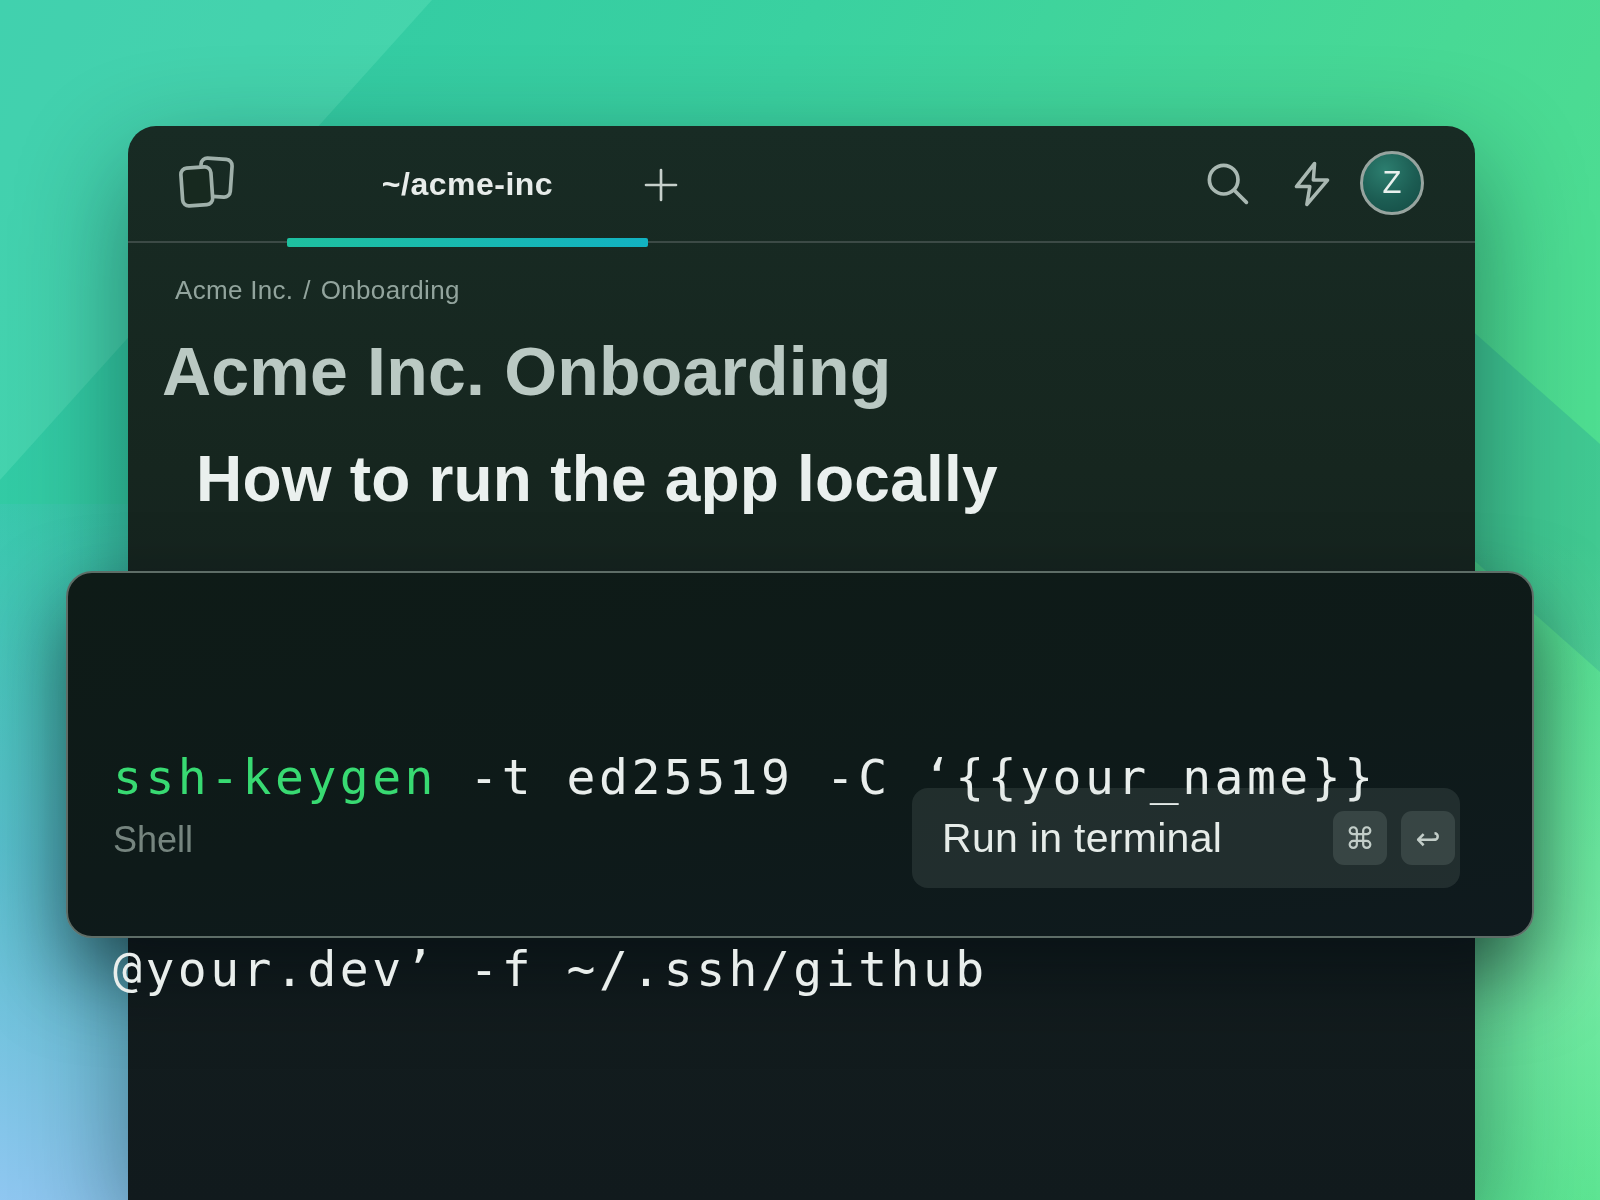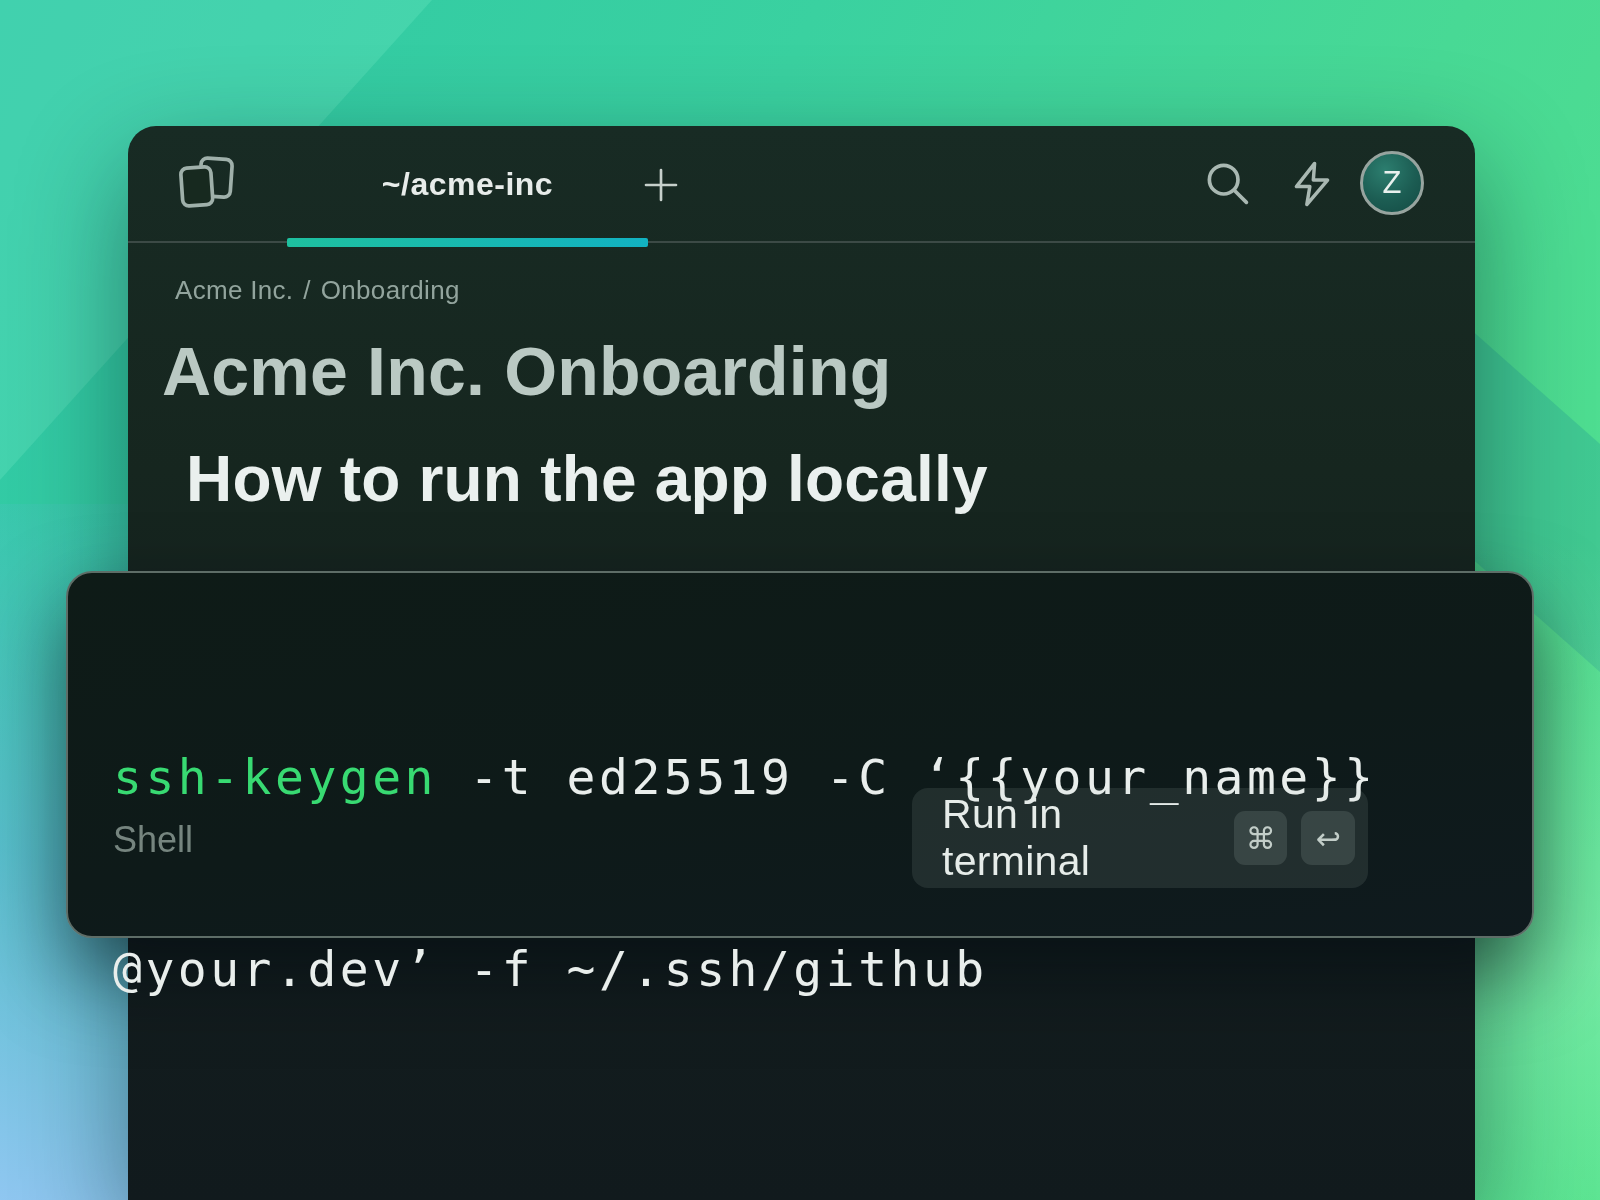--- a/index.html
+++ b/index.html
@@ -80,21 +80,21 @@
   .breadcrumb {
     position: absolute; left: 35px; top: 149px;
     font-size: 26px; color: #92a49d; letter-spacing: 0.3px; margin-left: 12px;
   }
   .breadcrumb .sep { margin: 0 10px; }
   .doc-title {
     position: absolute; left: 34px; top: 206px;
     font-size: 68px; font-weight: 600; color: #bac9c3; letter-spacing: 0.2px;
   }
   .doc-heading {
-    position: absolute; left: 58px; top: 316px;
+    position: absolute; left: 68px; top: 316px;
     font-size: 64px; font-weight: 700; color: #eaf0ee; letter-spacing: 0.2px;
   }
 
   .next-steps { position: absolute; left: 68px; top: 826px; }
   .next-intro { font-size: 39px; color: #e4ebe8; }
   .step-item { display: flex; align-items: baseline; margin-top: 37px; font-size: 39px; color: #e4ebe8; }
   .step-item:first-of-type { margin-top: 39px; }
   .step-num {
     width: 64px; flex: 0 0 64px;
     font-family: "DejaVu Sans Mono", "Liberation Mono", monospace;
@@ -116,25 +116,25 @@
     font-size: 48px; line-height: 64px; letter-spacing: 3.5px;
     white-space: pre;
   }
   .code-line .cmd { color: #38da72; }
   .code-line .plain { color: #e9eeec; }
   .lang-label {
     position: absolute; left: 45px; top: 246px;
     font-size: 36px; color: #76857f; text-align: right;
   }
   .run-btn {
-    position: absolute; left: 844px; top: 215px; width: 456px; height: 100px;
+    position: absolute; left: 844px; top: 215px; width: 548px; height: 100px;
     border-radius: 16px;
     background: rgba(188, 209, 201, 0.11);
     display: flex; align-items: center;
-    padding: 0 13px 0 30px;
+    padding: 0 5px 0 30px;
     cursor: pointer;
   }
   .run-label { font-size: 41px; color: #e6ece9; letter-spacing: 0.3px; flex: 1 1 auto; }
   .keycap {
     width: 54px; height: 54px; margin-left: 14px;
     border-radius: 11px;
     background: rgba(205, 221, 214, 0.13);
     display: flex; align-items: center; justify-content: center;
     font-family: "DejaVu Sans", sans-serif;
     font-size: 30px; color: #c2cdc8;

